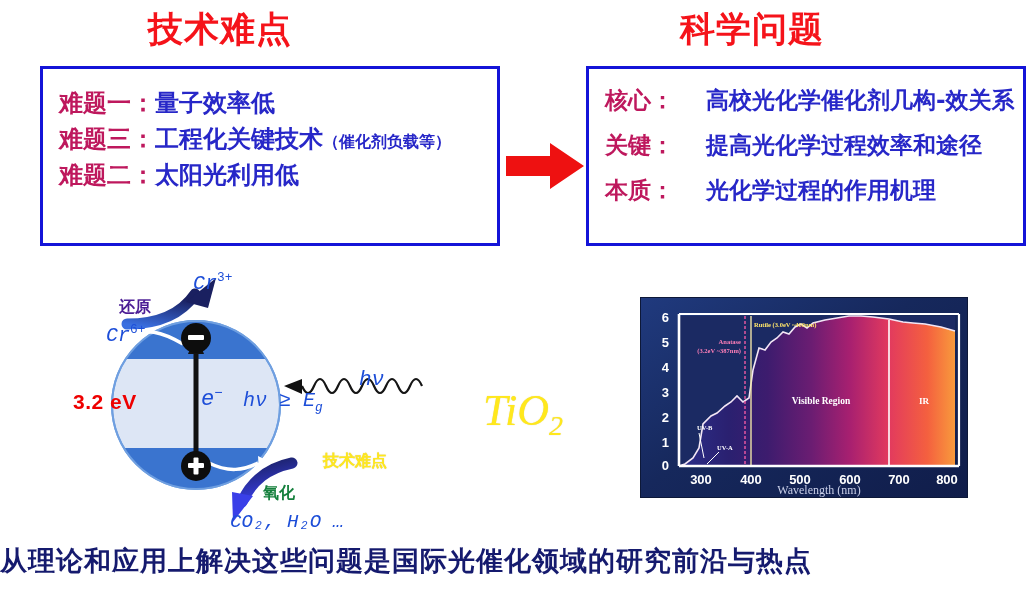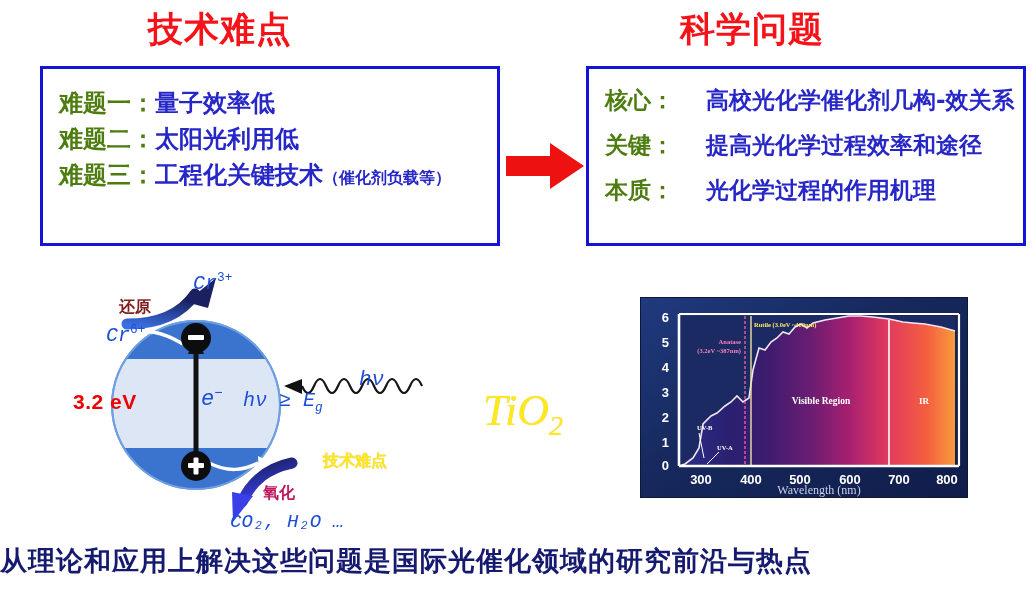--- a/index.html
+++ b/index.html
@@ -38,21 +38,21 @@
   }
   #panel-left  { left: 40px;  top: 66px; width: 460px; height: 180px; }
   #panel-right { left: 586px; top: 66px; width: 440px; height: 180px; }
 
   .row {
     display: flex;
     align-items: baseline;
     white-space: nowrap;
   }
   .row-label {
-    color: #4d7c0f;
+    color: #be185d;
     font-weight: bold;
     font-family: "DejaVu Sans", "Liberation Sans", sans-serif;
   }
   .row-text {
     color: #2727c8;
     font-weight: bold;
     font-family: "DejaVu Sans", "Liberation Sans", sans-serif;
   }
   .row-sub {
     color: #2727c8;
@@ -113,22 +113,22 @@
   }
   #label-tio2 sub { font-size: 28px; }
 
   .cn-note {
     position: absolute;
     font-weight: bold;
     font-size: 16px;
     font-family: "DejaVu Sans", "Liberation Sans", sans-serif;
     white-space: nowrap;
   }
-  #note-reduce   { left: 119px; top: 297px; color: #7f1d1d; }
-  #note-oxidize  { left: 263px; top: 483px; color: #be185d; }
+  #note-reduce   { left: 119px; top: 297px; color: #4c1d95; }
+  #note-oxidize  { left: 263px; top: 483px; color: #15803d; }
   #note-pollut   { left: 323px; top: 451px; color: #ffe81c;
                    text-shadow: 0 0 1px rgba(170,140,0,.55); }
 
   .sci {
     position: absolute;
     font-family: Liberation Mono, monospace;
     font-style: italic;
     color: #1d4ed8;
     white-space: nowrap;
   }
@@ -171,27 +171,27 @@
 
 <div class="section-title" id="title-left">技术难点</div>
 
 <div class="panel" id="panel-left">
   <div class="rows">
     <div class="row">
       <span class="row-label">难题一：</span>
       <span class="row-text">量子效率低</span>
     </div>
     <div class="row">
-      <span class="row-label">难题二：</span>
-      <span class="row-text">太阳光利用低</span>
-    </div>
-    <div class="row">
       <span class="row-label">难题三：</span>
       <span class="row-text">工程化关键技术</span>
       <span class="row-sub">（催化剂负载等）</span>
+    </div>
+    <div class="row">
+      <span class="row-label">难题二：</span>
+      <span class="row-text">太阳光利用低</span>
     </div>
   </div>
 </div>
 
 <div id="flow-arrow">
   <svg width="78" height="52" viewBox="0 0 78 52">
     <polygon points="0,16 44,16 44,3 78,26 44,49 44,36 0,36" fill="#ee1111"></polygon>
   </svg>
 </div>
 

